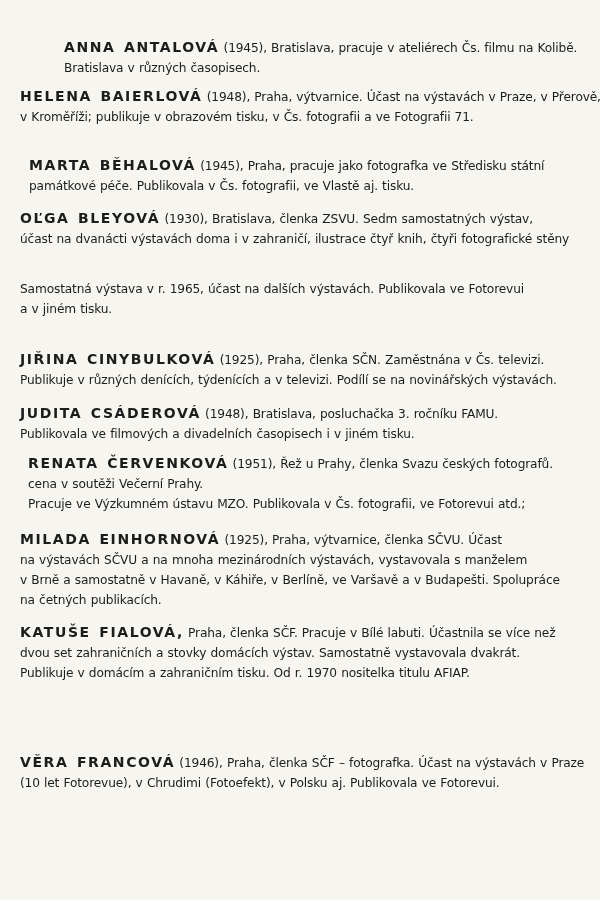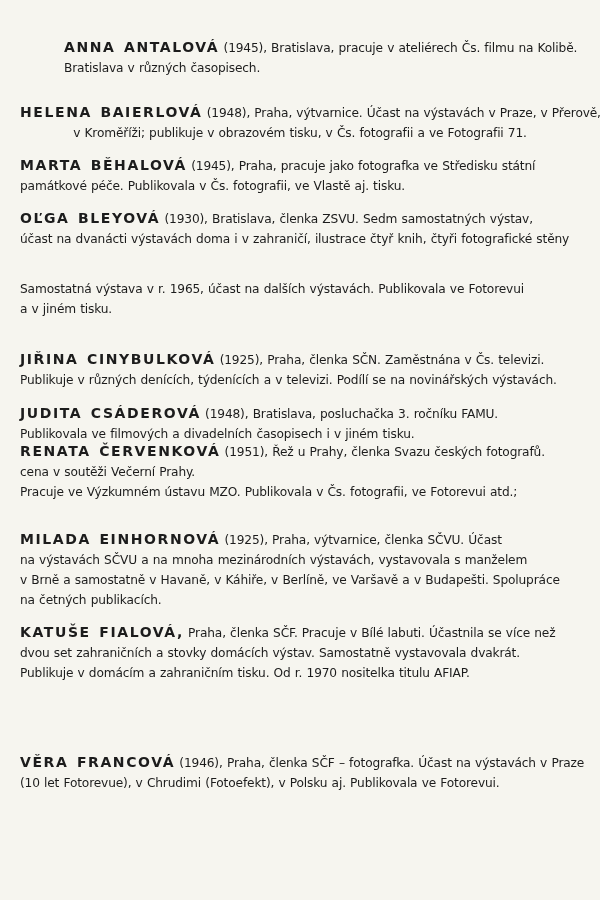--- a/index.html
+++ b/index.html
@@ -48,26 +48,26 @@
 </head>
 <body>
 
 <div class="page">
 
   <div class="entry" style="top:37px;margin-left:44px;">
     <span class="line"><span class="name">ANNA ANTALOVÁ</span><span class="rest"> (1945), Bratislava, pracuje v ateliérech Čs. filmu na Kolibě.</span></span>
     <span class="line">Bratislava v různých časopisech.</span>
   </div>
 
-  <div class="entry" style="top:102px;text-align:center;">
+  <div class="entry" style="top:86px;">
     <span class="line"><span class="name">HELENA BAIERLOVÁ</span><span class="rest"> (1948), Praha, výtvarnice. Účast na výstavách v Praze, v Přerově,</span></span>
     <span class="line">v Kroměříži; publikuje v obrazovém tisku, v Čs. fotografii a ve Fotografii 71.</span>
   </div>
 
-  <div class="entry" style="top:155px;">
+  <div class="entry" style="top:155px;margin-left:9px;">
     <span class="line"><span class="name">MARTA BĚHALOVÁ</span><span class="rest"> (1945), Praha, pracuje jako fotografka ve Středisku státní</span></span>
     <span class="line">památkové péče. Publikovala v Čs. fotografii, ve Vlastě aj. tisku.</span>
   </div>
 
   <div class="entry" style="top:208px;">
     <span class="line"><span class="name">OĽGA BLEYOVÁ</span><span class="rest"> (1930), Bratislava, členka ZSVU. Sedm samostatných výstav,</span></span>
     <span class="line">účast na dvanácti výstavách doma i v zahraničí, ilustrace čtyř knih, čtyři fotografické stěny</span>
   </div>
 
   <div class="entry" style="top:279px;">
@@ -78,21 +78,21 @@
   <div class="entry" style="top:349px;">
     <span class="line"><span class="name">JIŘINA CINYBULKOVÁ</span><span class="rest"> (1925), Praha, členka SČN. Zaměstnána v Čs. televizi.</span></span>
     <span class="line">Publikuje v různých denících, týdenících a v televizi. Podílí se na novinářských výstavách.</span>
   </div>
 
   <div class="entry" style="top:403px;">
     <span class="line"><span class="name">JUDITA CSÁDEROVÁ</span><span class="rest"> (1948), Bratislava, posluchačka 3. ročníku FAMU.</span></span>
     <span class="line">Publikovala ve filmových a divadelních časopisech i v jiném tisku.</span>
   </div>
 
-  <div class="entry" style="top:441px;">
+  <div class="entry" style="top:453px;margin-left:8px;">
     <span class="line"><span class="name">RENATA ČERVENKOVÁ</span><span class="rest"> (1951), Řež u Prahy, členka Svazu českých fotografů.</span></span>
     <span class="line">cena v soutěži Večerní Prahy.</span>
     <span class="line">Pracuje ve Výzkumném ústavu MZO. Publikovala v Čs. fotografii, ve Fotorevui atd.;</span>
   </div>
 
   <div class="entry" style="top:529px;">
     <span class="line"><span class="name">MILADA EINHORNOVÁ</span><span class="rest"> (1925), Praha, výtvarnice, členka SČVU. Účast</span></span>
     <span class="line">na výstavách SČVU a na mnoha mezinárodních výstavách, vystavovala s manželem</span>
     <span class="line">v Brně a samostatně v Havaně, v Káhiře, v Berlíně, ve Varšavě a v Budapešti. Spolupráce</span>
     <span class="line">na četných publikacích.</span>

